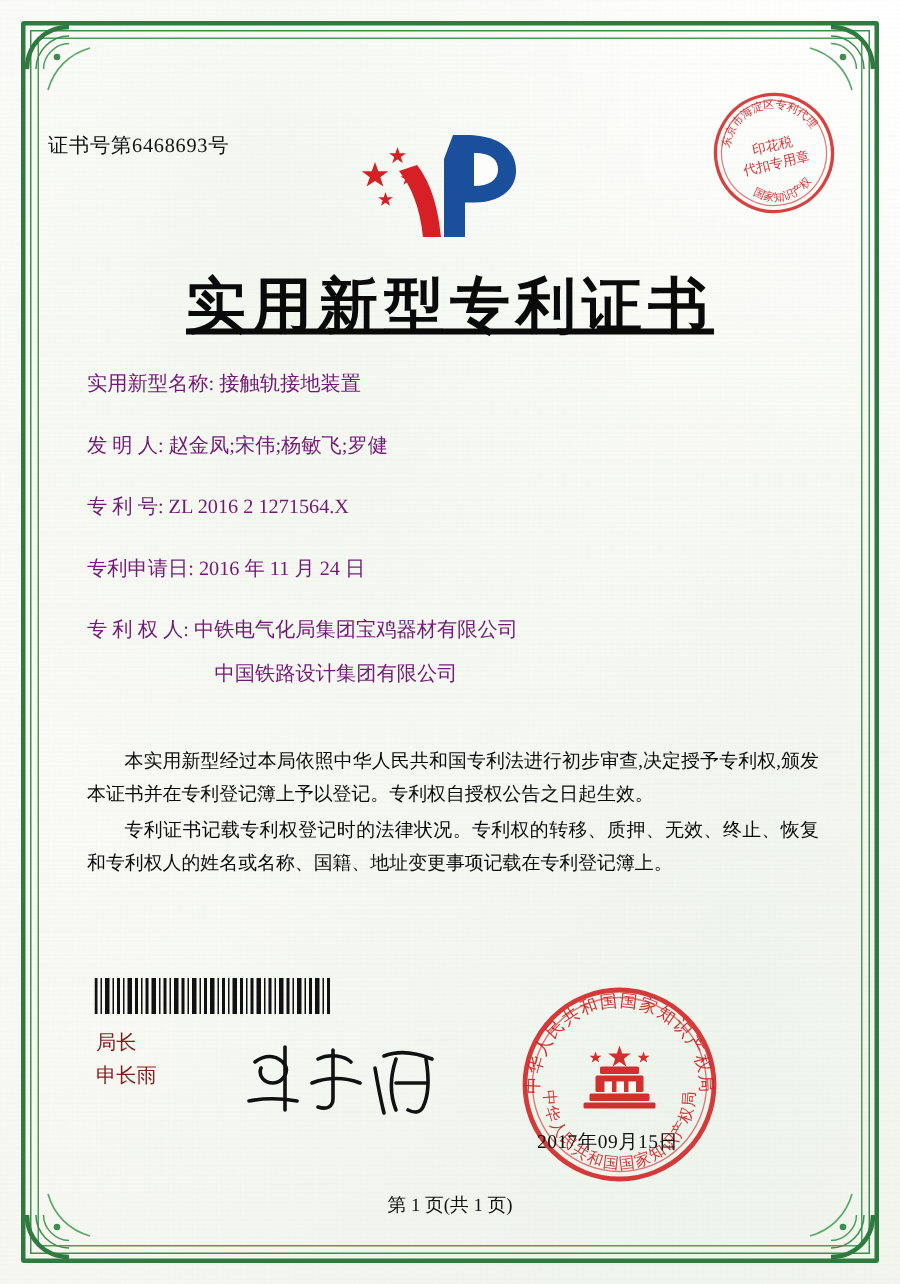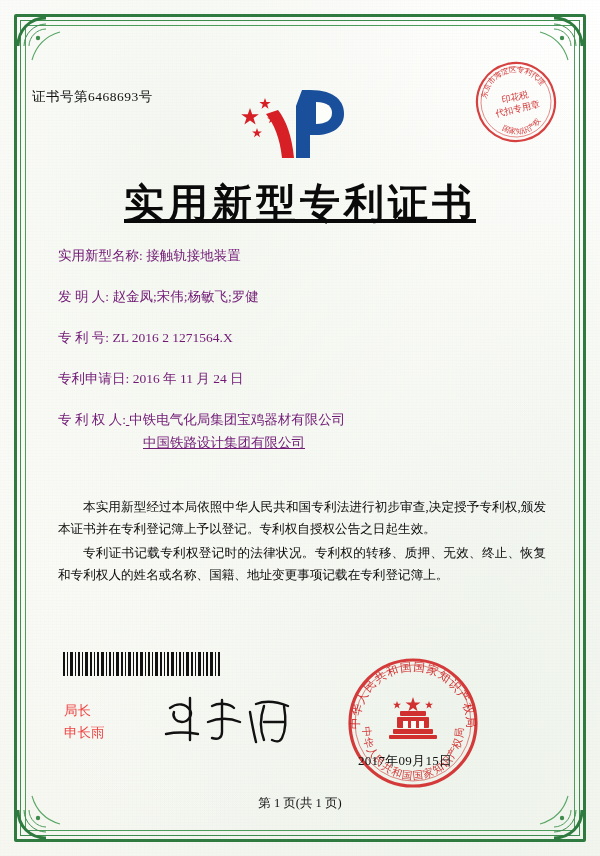--- a/index.html
+++ b/index.html
@@ -134,25 +134,25 @@
   .field-row {
     margin-bottom: 20px;
     white-space: nowrap;
   }
   .field-row .lbl {
     display: inline-block;
   }
   .field-row .val {
     display: inline-block;
   }
-  .field-row.two-line { white-space: normal; text-decoration: underline; }
+  .field-row.two-line { white-space: normal; }
   .sub-line {
     display: block;
     padding-left: 85px;
-    margin-top: 2px;
+    margin-top: 8px;
   }
 
   
   .body-text {
     position: absolute;
     left: 58px;
     right: 50px;
     top: 497px;
     font-size: 12.6px;
     line-height: 1.72;
@@ -170,24 +170,24 @@
     left: 63px;
     top: 652px;
     width: 160px;
     height: 24px;
   }
 
   
   .sig-label {
     position: absolute;
     left: 64px;
-    top: 700px;
+    top: 684px;
     font-size: 13.5px;
     line-height: 1.65;
-    color: #ef4444;
+    color: #7f1d1d;
   }
   .sig-hand {
     position: absolute;
     left: 160px;
     top: 692px;
     width: 150px;
     height: 56px;
   }
 
   

